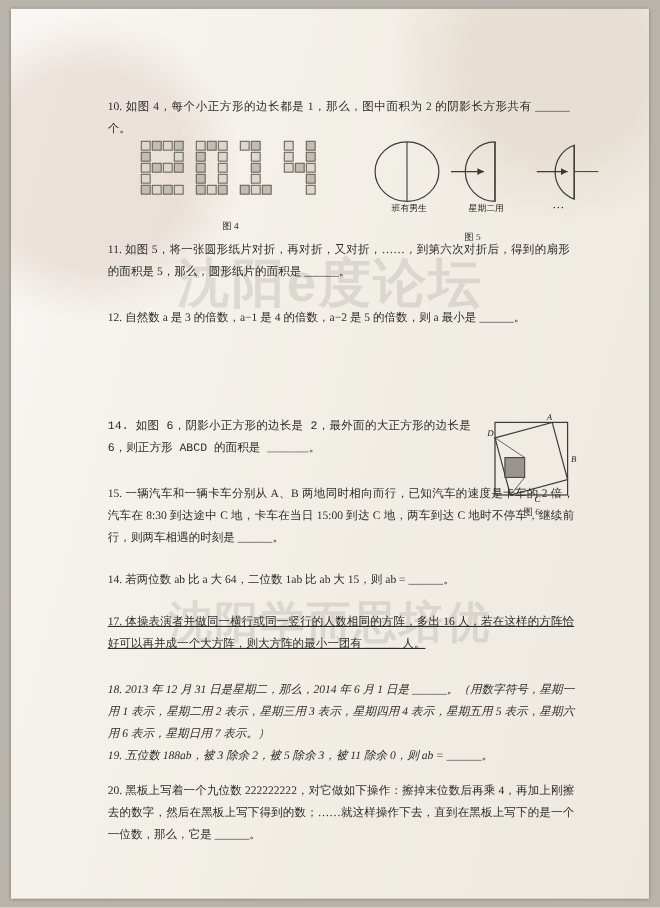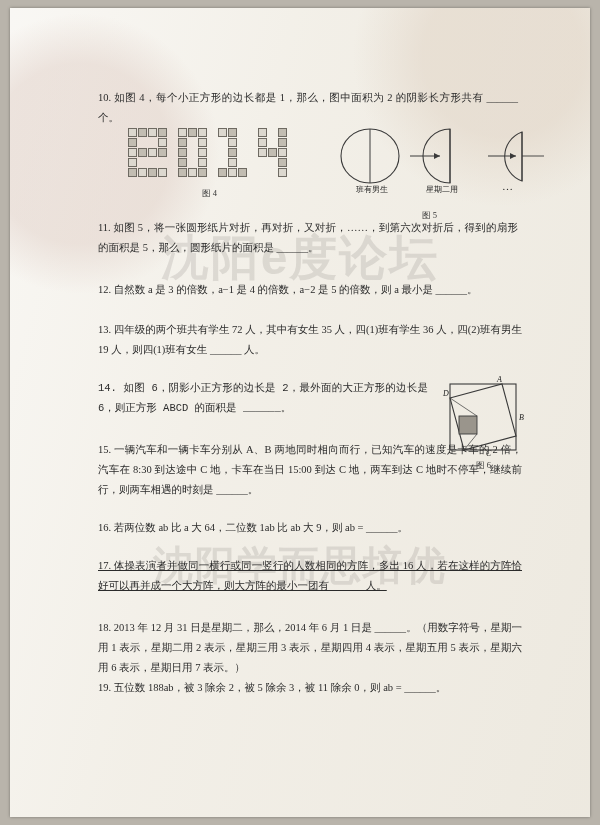--- a/index.html
+++ b/index.html
@@ -160,21 +160,21 @@
       <div class="gcell" style="left:130px; top:0px;"></div>
       <div class="gcell dark" style="left:150px; top:0px;"></div>
       <div class="gcell" style="left:130px; top:10px;"></div>
       <div class="gcell dark" style="left:150px; top:10px;"></div>
       <div class="gcell" style="left:130px; top:20px;"></div>
       <div class="gcell dark" style="left:140px; top:20px;"></div>
       <div class="gcell" style="left:150px; top:20px;"></div>
       <div class="gcell dark" style="left:150px; top:30px;"></div>
       <div class="gcell" style="left:150px; top:40px;"></div>
     </div>
-    <div class="figcap" style="left:192px; top:180px;">图 4</div>
+    <div class="figcap" style="left:192px; top:192px;">图 4</div>
 
     <div class="fig" style="left:330px; top:118px;">
       <svg width="210" height="62" viewBox="0 0 210 62">
         <ellipse cx="30" cy="30" rx="29" ry="27" fill="none" stroke="#3a3a3a" stroke-width="1.1"></ellipse>
         <line x1="30" y1="3" x2="30" y2="57" stroke="#3a3a3a" stroke-width="1"></line>
         <line x1="70" y1="30" x2="100" y2="30" stroke="#3a3a3a" stroke-width="1"></line>
         <polygon points="100,30 94,27 94,33" fill="#3a3a3a"></polygon>
         <path d="M110 57 A 27 27 0 0 1 110 3 L110 57 Z" fill="none" stroke="#3a3a3a" stroke-width="1.1"></path>
         <line x1="110" y1="3" x2="110" y2="57" stroke="#3a3a3a" stroke-width="1"></line>
         <line x1="148" y1="30" x2="176" y2="30" stroke="#3a3a3a" stroke-width="1"></line>
@@ -186,44 +186,44 @@
     </div>
     <div class="arrowtxt" style="left:346px; top:176px;">班有男生</div>
     <div class="arrowtxt" style="left:416px; top:176px;">星期二用</div>
     <div class="arrowtxt" style="left:492px; top:172px; font-size:11px;">…</div>
     <div class="figcap" style="left:412px; top:190px;margin-top:12px;">图 5</div>
 
     <div class="q" style="left:88px; top:210px; width:420px;">11. 如图 5，将一张圆形纸片对折，再对折，又对折，……，到第六次对折后，得到的扇形的面积是 5，那么，圆形纸片的面积是 ______。</div>
 
     <div class="q" style="left:88px; top:272px; width:420px;">12. 自然数 a 是 3 的倍数，a−1 是 4 的倍数，a−2 是 5 的倍数，则 a 最小是 ______。</div>
 
-    <div class="q" style="left:88px; top:312px; width:424px;">13. 四年级的两个班共有学生 72 人，其中有女生 35 人，四(1)班有学生 36 人，四(2)班有男生 19 人，则四(1)班有女生 ______ 人。</div>
 
     <div class="q" style="left:88px; top:370px; width:330px;font-family:Liberation Mono, monospace;">14. 如图 6，阴影小正方形的边长是 2，最外面的大正方形的边长是 6，则正方形 ABCD 的面积是 ______。</div>
 
     <div class="sq-fig" style="left:432px; top:368px;">
       <svg width="86" height="82" viewBox="0 0 86 82">
         <rect x="8" y="8" width="66" height="66" fill="none" stroke="#3a3a3a" stroke-width="1.1"></rect>
         <polygon points="8,22 60,8 74,60 22,74" fill="none" stroke="#3a3a3a" stroke-width="1.1"></polygon>
         <rect x="17" y="40" width="18" height="18" fill="#9a958c" stroke="#3a3a3a" stroke-width="0.9"></rect>
         <line x1="8" y1="22" x2="35" y2="40" stroke="#3a3a3a" stroke-width="0.7"></line>
         <line x1="22" y1="74" x2="35" y2="58" stroke="#3a3a3a" stroke-width="0.7"></line>
         <text x="55" y="6" font-size="8" font-family="Liberation Serif, serif" fill="#222" font-style="italic">A</text>
         <text x="77" y="44" font-size="8" font-family="Liberation Serif, serif" fill="#222" font-style="italic">B</text>
         <text x="44" y="80" font-size="8" font-family="Liberation Serif, serif" fill="#222" font-style="italic">C</text>
         <text x="1" y="20" font-size="8" font-family="Liberation Serif, serif" fill="#222" font-style="italic">D</text>
       </svg>
     </div>
     <div class="figcap" style="left:466px; top:452px;">图 6</div>
 
     <div class="q" style="left:88px; top:432px; width:424px;">15. 一辆汽车和一辆卡车分别从 A、B 两地同时相向而行，已知汽车的速度是卡车的 2 倍，汽车在 8:30 到达途中 C 地，卡车在当日 15:00 到达 C 地，两车到达 C 地时不停车，继续前行，则两车相遇的时刻是 ______。</div>
 
-    <div class="q" style="left:88px; top:510px; width:424px;">16. 若两位数 ab 比 a 大 64，二位数 1ab 比 ab 大 9，则 ab = ______。</div>
+    <div class="q" style="left:88px; top:510px; width:424px;">14. 若两位数 ab 比 a 大 64，二位数 1ab 比 ab 大 15，则 ab = ______。</div>
 
     <div class="q" style="left:88px; top:548px; width:424px;text-decoration:underline;">17. 体操表演者并做同一横行或同一竖行的人数相同的方阵，多出 16 人，若在这样的方阵恰好可以再并成一个大方阵，则大方阵的最小一团有 ______ 人。</div>
 
-    <div class="q" style="left:88px; top:610px; width:424px;">18. 2013 年 12 月 31 日是星期二，那么，2014 年 6 月 1 日是 ______。（用数字符号，星期一用 1 表示，星期二用 2 表示，星期三用 3 表示，星期四用 4 表示，星期五用 5 表示，星期六用 6 表示，星期日用 7 表示。）</div>
-
-    <div class="q" style="left:88px; top:670px; width:424px;">19. 五位数 188ab，被 3 除余 2，被 5 除余 3，被 11 除余 0，则 ab = ______。</div>
-
+    <div class="q" style="left:88px; top:610px; width:424px;font-style:italic;">18. 2013 年 12 月 31 日是星期二，那么，2014 年 6 月 1 日是 ______。（用数字符号，星期一用 1 表示，星期二用 2 表示，星期三用 3 表示，星期四用 4 表示，星期五用 5 表示，星期六用 6 表示，星期日用 7 表示。）</div>
+
+    <div class="q" style="left:88px; top:670px; width:424px;font-style:italic;">19. 五位数 188ab，被 3 除余 2，被 5 除余 3，被 11 除余 0，则 ab = ______。</div>
+
+    <div class="q" style="left:88px; top:702px; width:424px;">20. 黑板上写着一个九位数 222222222，对它做如下操作：擦掉末位数后再乘 4，再加上刚擦去的数字，然后在黑板上写下得到的数；……就这样操作下去，直到在黑板上写下的是一个一位数，那么，它是 ______。</div>
 
   </div>
 </div>
 
 </body></html>

